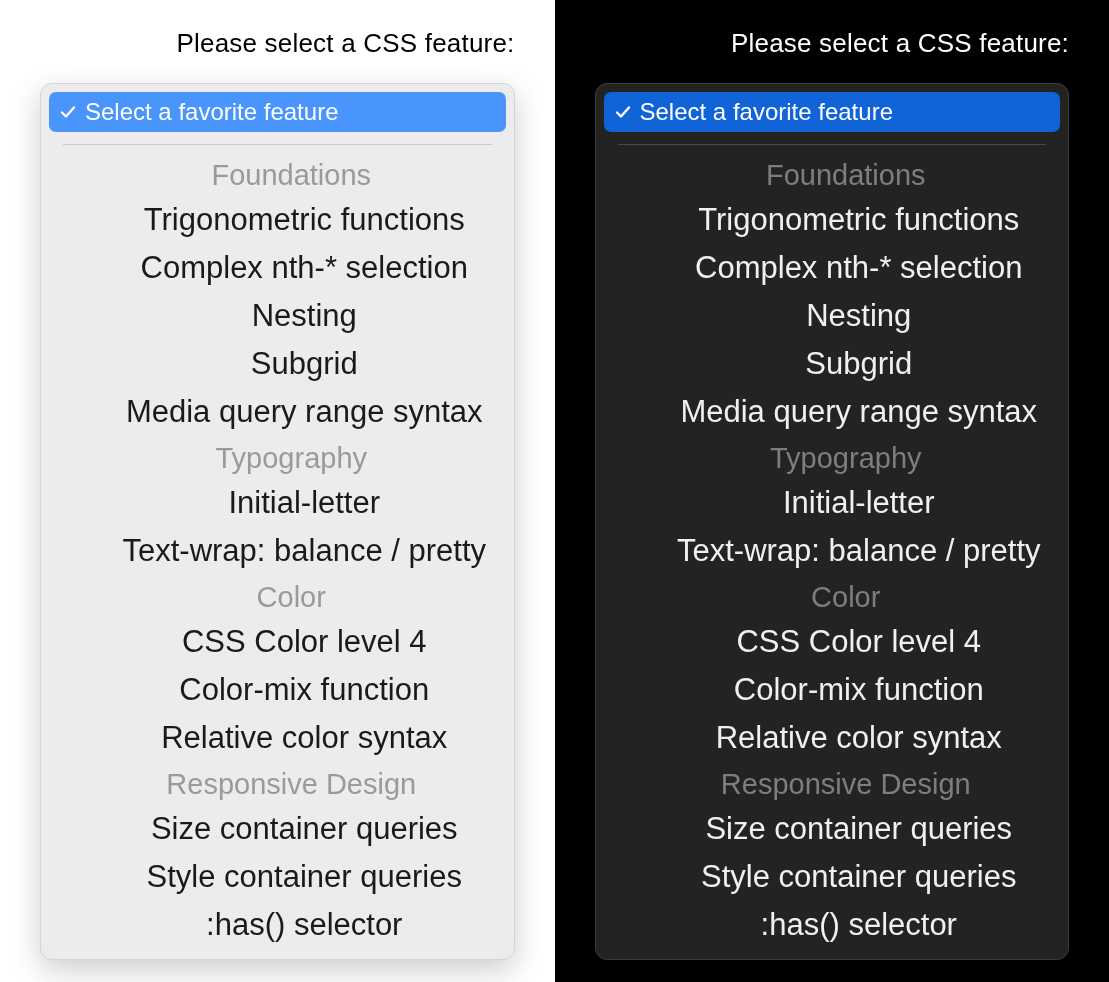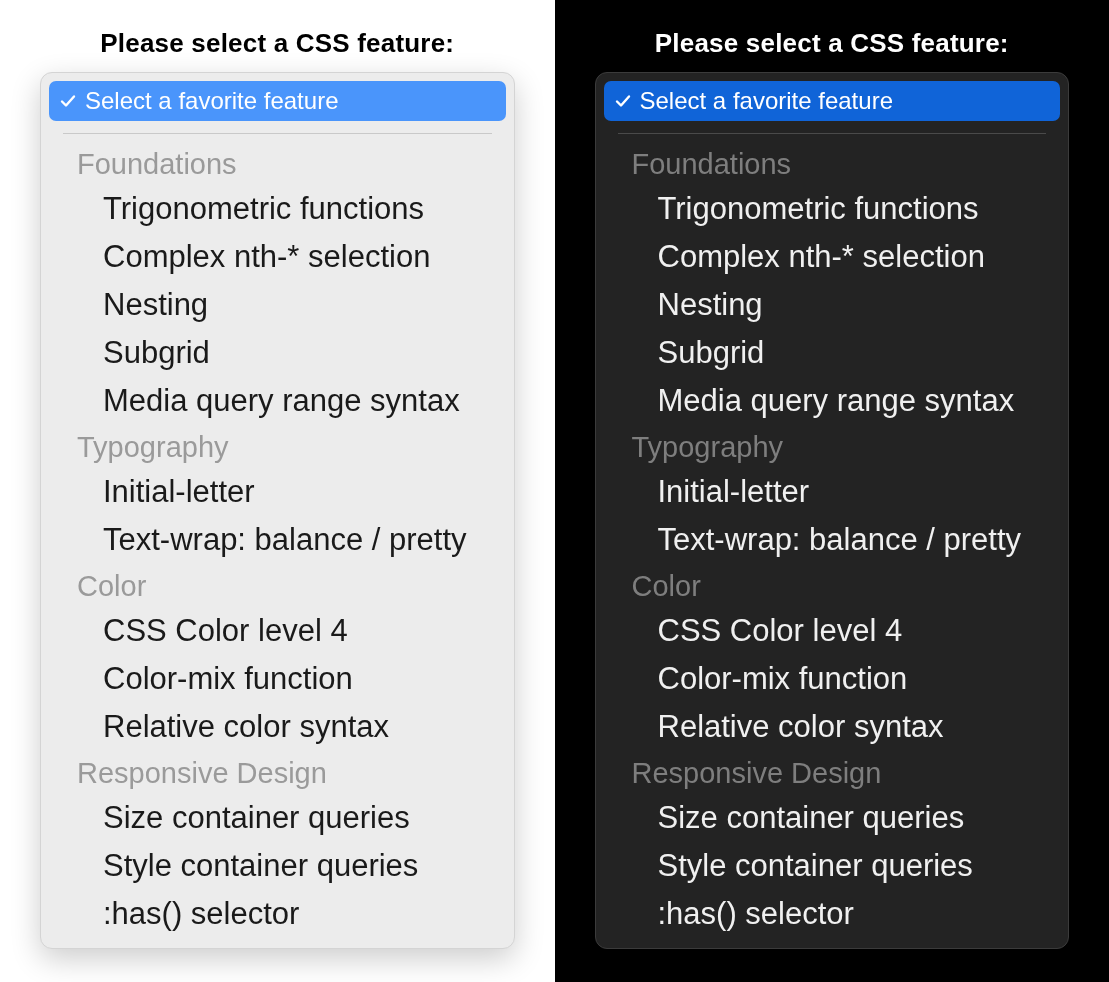--- a/index.html
+++ b/index.html
@@ -21,30 +21,31 @@
     .panel.light {
       background: #ffffff;
       color: #000000;
     }
     .panel.dark {
       background: #000000;
       color: #ffffff;
     }
     .prompt-label {
       font-size: 26px;
-      font-weight: 700;
-      text-align: center;
-      margin-bottom: 13px;
+      font-weight: 400;
+      text-align: right;
+      margin-bottom: 24px;
       letter-spacing: 0.2px;
       white-space: nowrap;
     }
     .dropdown {
       border-radius: 12px;
       padding: 8px 8px 10px 8px;
       box-shadow: 0 10px 30px rgba(0,0,0,0.2);
+      text-align: center;
     }
     .light .dropdown {
       background: #ececec;
       border: 1px solid #d4d4d4;
     }
     .dark .dropdown {
       background: #232323;
       border: 1px solid #3b3b3b;
     }
     .selected-row {

